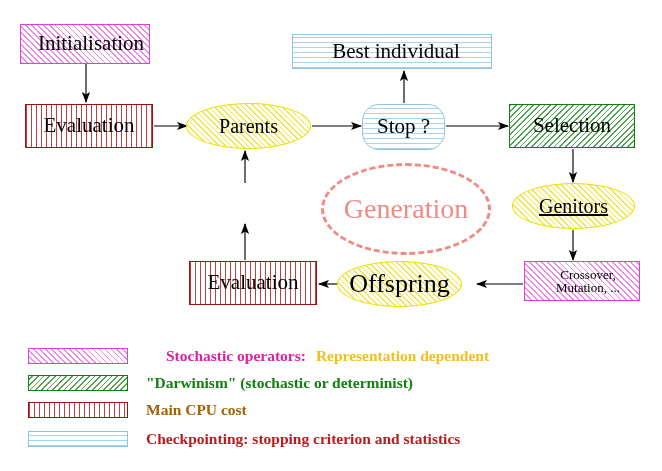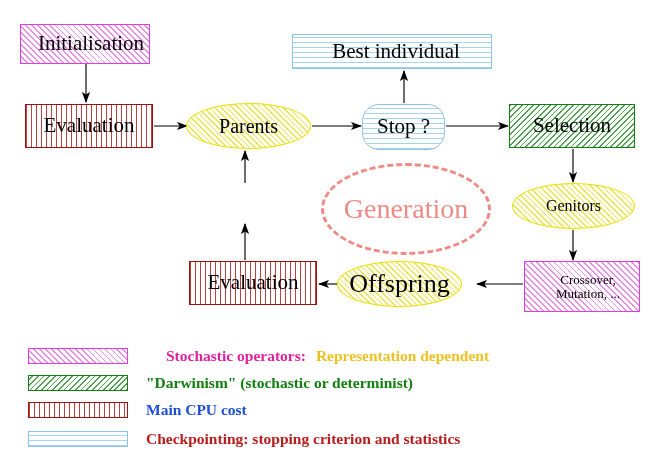--- a/index.html
+++ b/index.html
@@ -181,25 +181,25 @@
   </div>
 
   <div class="node hatch-blue rounded" style="left:362px; top:104px; width:83px; height:46px; font-size:21px;">
     <span class="lbl">Stop ?</span>
   </div>
 
   <div class="node hatch-green" style="left:509px; top:104px; width:126px; height:44px; font-size:21px;">
     <span class="lbl">Selection</span>
   </div>
 
-  <div class="node hatch-yellow ellipse" style="left:512px; top:183px; width:123px; height:46px; font-size:16px;">
+  <div class="node hatch-yellow ellipse" style="left:512px; top:183px; width:123px; height:46px; font-size:20px;text-decoration:underline;">
     <span class="lbl">Genitors</span>
   </div>
 
-  <div class="node hatch-magenta" style="left:524px; top:261px; width:116px; height:51px; font-size:13px; flex-direction:column;">
+  <div class="node hatch-magenta" style="left:524px; top:261px; width:116px; height:40px; font-size:13px; flex-direction:column;">
     <span class="lbl">Crossover,</span>
     <span class="lbl">Mutation, ...</span>
   </div>
 
   <div class="node hatch-yellow ellipse" style="left:337px; top:261px; width:125px; height:46px; font-size:26px;">
     <span class="lbl">Offspring</span>
   </div>
 
   <div class="node hatch-red" style="left:189px; top:261px; width:128px; height:44px; font-size:21px;">
     <span class="lbl">Evaluation</span>
@@ -219,21 +219,21 @@
       </span>
     </div>
 
     <div class="legend-row" style="top:37px;">
       <span class="swatch hatch-green"></span>
       <span class="legend-text" style="color:#118011;">"Darwinism" (stochastic or determinist)</span>
     </div>
 
     <div class="legend-row" style="top:64px;">
       <span class="swatch hatch-red"></span>
-      <span class="legend-text" style="color:#1d4ed8;">Main CPU cost</span>
+      <span class="legend-text" style="color:#a16207;">Main CPU cost</span>
     </div>
 
     <div class="legend-row" style="top:93px;">
       <span class="swatch hatch-blue"></span>
       <span class="legend-text" style="color:#b91c1c;">Checkpointing: stopping criterion and statistics</span>
     </div>
 
   </div>
 
 </div>

